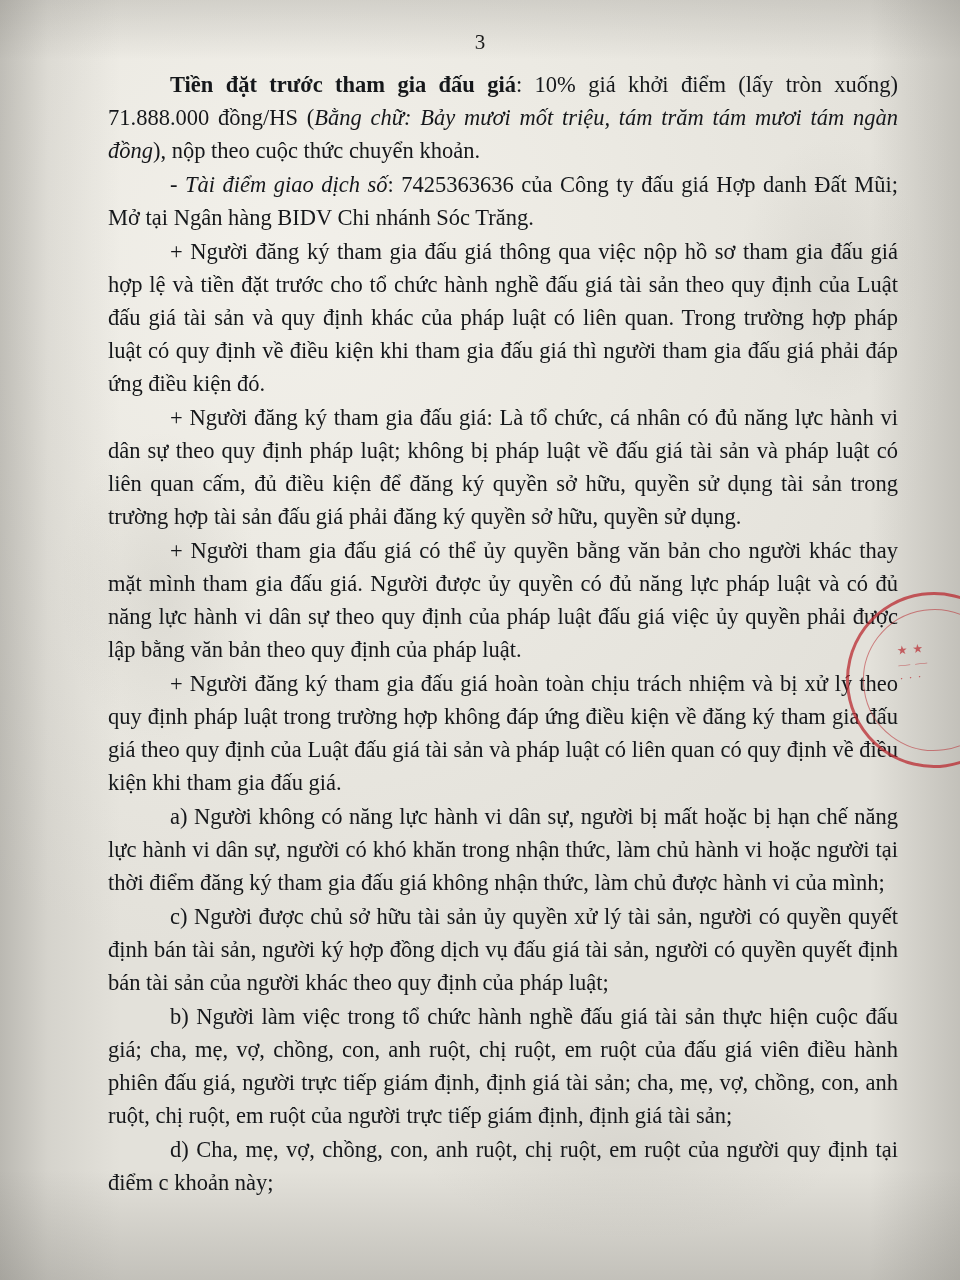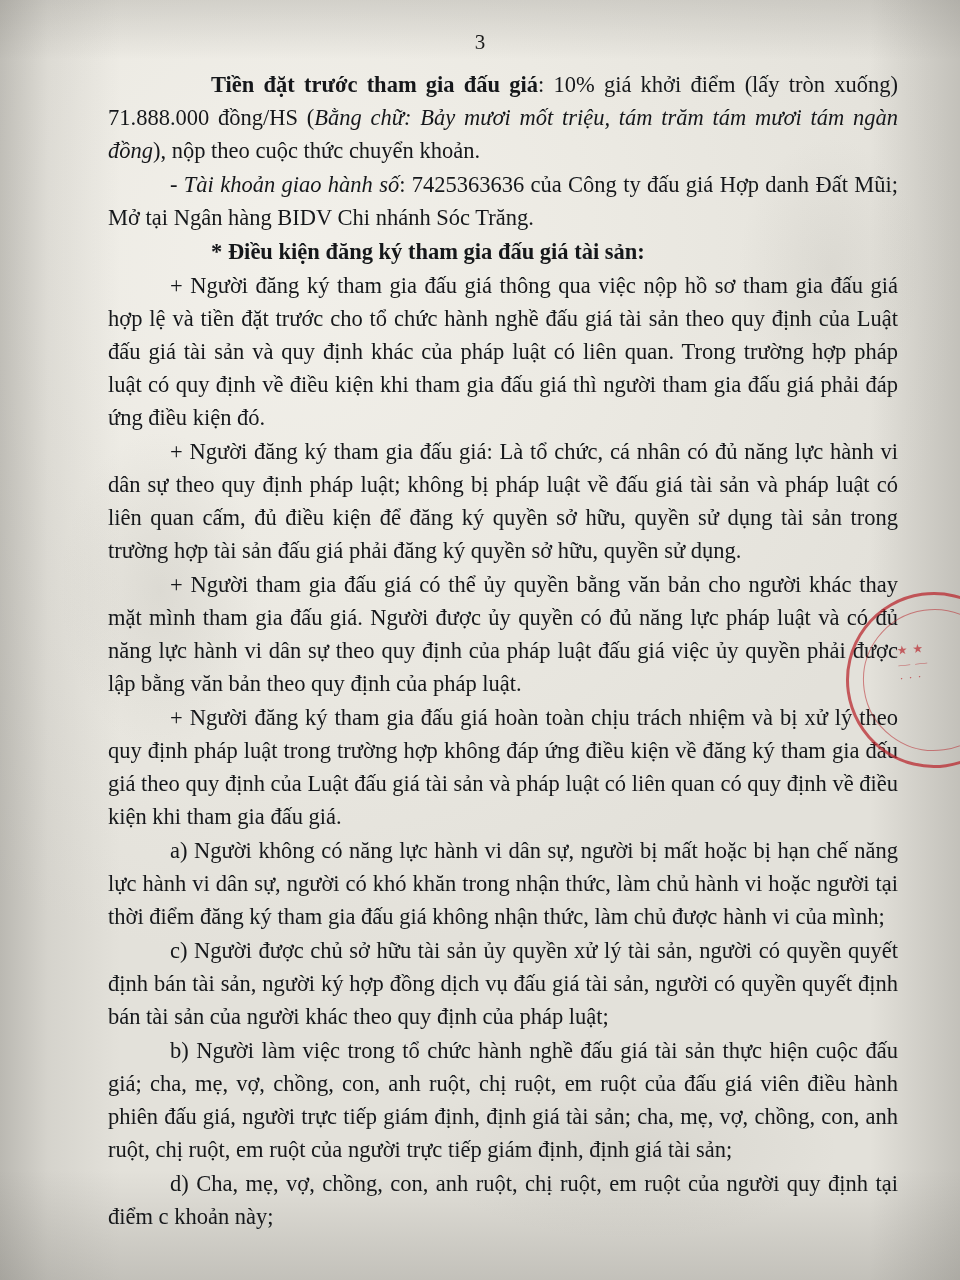--- a/index.html
+++ b/index.html
@@ -78,21 +78,21 @@
     color: #15171a;
     text-align: justify;
     text-justify: inter-word;
   }
 
   .para {
     margin: 0 0 1px 0;
     text-indent: 62px;
   }
 
-  b { font-weight: bold; margin-left: 41px; }
+  b { font-weight: bold; }
   i { font-style: italic; }
   .bi { font-weight: normal; font-style: italic; }
 
   
   .seal {
     position: absolute;
     right: -62px;
     top: 592px;
     width: 170px;
     height: 170px;
@@ -131,22 +131,21 @@
   <div class="shade shade-right"></div>
   <div class="shade shade-bottom"></div>
   <div class="shade blotch-a"></div>
   <div class="shade blotch-b"></div>
   <div class="shade blotch-c"></div>
 
   <div class="page-number">3</div>
 
   <div class="content" id="doc-body">
       <div class="para"><b>Tiền đặt trước tham gia đấu giá</b><span>: 10% giá khởi điểm (lấy tròn xuống) 71.888.000 đồng/HS (</span><span class="bi">Bằng chữ:</span><i> Bảy mươi mốt triệu, tám trăm tám mươi tám ngàn đồng</i><span>), nộp theo cuộc thức chuyển khoản.</span></div>
-      <div class="para"><i>- Tài khoản giao hành số</i><span>: 7425363636 của Công ty đấu giá Hợp danh Đất Mũi; Mở tại Ngân hàng BIDV Chi nhánh Sóc Trăng.</span></div>
-      <div class="para"><b>* Điều kiện đăng ký tham gia đấu giá tài sản:</b></div>
+      <div class="para"><i>- Tài điểm giao dịch số</i><span>: 7425363636 của Công ty đấu giá Hợp danh Đất Mũi; Mở tại Ngân hàng BIDV Chi nhánh Sóc Trăng.</span></div>
       <div class="para"><span>+ Người đăng ký tham gia đấu giá thông qua việc nộp hồ sơ tham gia đấu giá hợp lệ và tiền đặt trước cho tổ chức hành nghề đấu giá tài sản theo quy định của Luật đấu giá tài sản và quy định khác của pháp luật có liên quan. Trong trường hợp pháp luật có quy định về điều kiện khi tham gia đấu giá thì người tham gia đấu giá phải đáp ứng điều kiện đó.</span></div>
       <div class="para"><span>+ Người đăng ký tham gia đấu giá: Là tổ chức, cá nhân có đủ năng lực hành vi dân sự theo quy định pháp luật; không bị pháp luật về đấu giá tài sản và pháp luật có liên quan cấm, đủ điều kiện để đăng ký quyền sở hữu, quyền sử dụng tài sản trong trường hợp tài sản đấu giá phải đăng ký quyền sở hữu, quyền sử dụng.</span></div>
       <div class="para"><span>+ Người tham gia đấu giá có thể ủy quyền bằng văn bản cho người khác thay mặt mình tham gia đấu giá. Người được ủy quyền có đủ năng lực pháp luật và có đủ năng lực hành vi dân sự theo quy định của pháp luật đấu giá việc ủy quyền phải được lập bằng văn bản theo quy định của pháp luật.</span></div>
       <div class="para"><span>+ Người đăng ký tham gia đấu giá hoàn toàn chịu trách nhiệm và bị xử lý theo quy định pháp luật trong trường hợp không đáp ứng điều kiện về đăng ký tham gia đấu giá theo quy định của Luật đấu giá tài sản và pháp luật có liên quan có quy định về điều kiện khi tham gia đấu giá.</span></div>
       <div class="para"><span>a) Người không có năng lực hành vi dân sự, người bị mất hoặc bị hạn chế năng lực hành vi dân sự, người có khó khăn trong nhận thức, làm chủ hành vi hoặc người tại thời điểm đăng ký tham gia đấu giá không nhận thức, làm chủ được hành vi của mình;</span></div>
       <div class="para"><span>c) Người được chủ sở hữu tài sản ủy quyền xử lý tài sản, người có quyền quyết định bán tài sản, người ký hợp đồng dịch vụ đấu giá tài sản, người có quyền quyết định bán tài sản của người khác theo quy định của pháp luật;</span></div>
       <div class="para"><span>b) Người làm việc trong tổ chức hành nghề đấu giá tài sản thực hiện cuộc đấu giá; cha, mẹ, vợ, chồng, con, anh ruột, chị ruột, em ruột của đấu giá viên điều hành phiên đấu giá, người trực tiếp giám định, định giá tài sản; cha, mẹ, vợ, chồng, con, anh ruột, chị ruột, em ruột của người trực tiếp giám định, định giá tài sản;</span></div>
       <div class="para"><span>d) Cha, mẹ, vợ, chồng, con, anh ruột, chị ruột, em ruột của người quy định tại điểm c khoản này;</span></div>
     </div>
 

